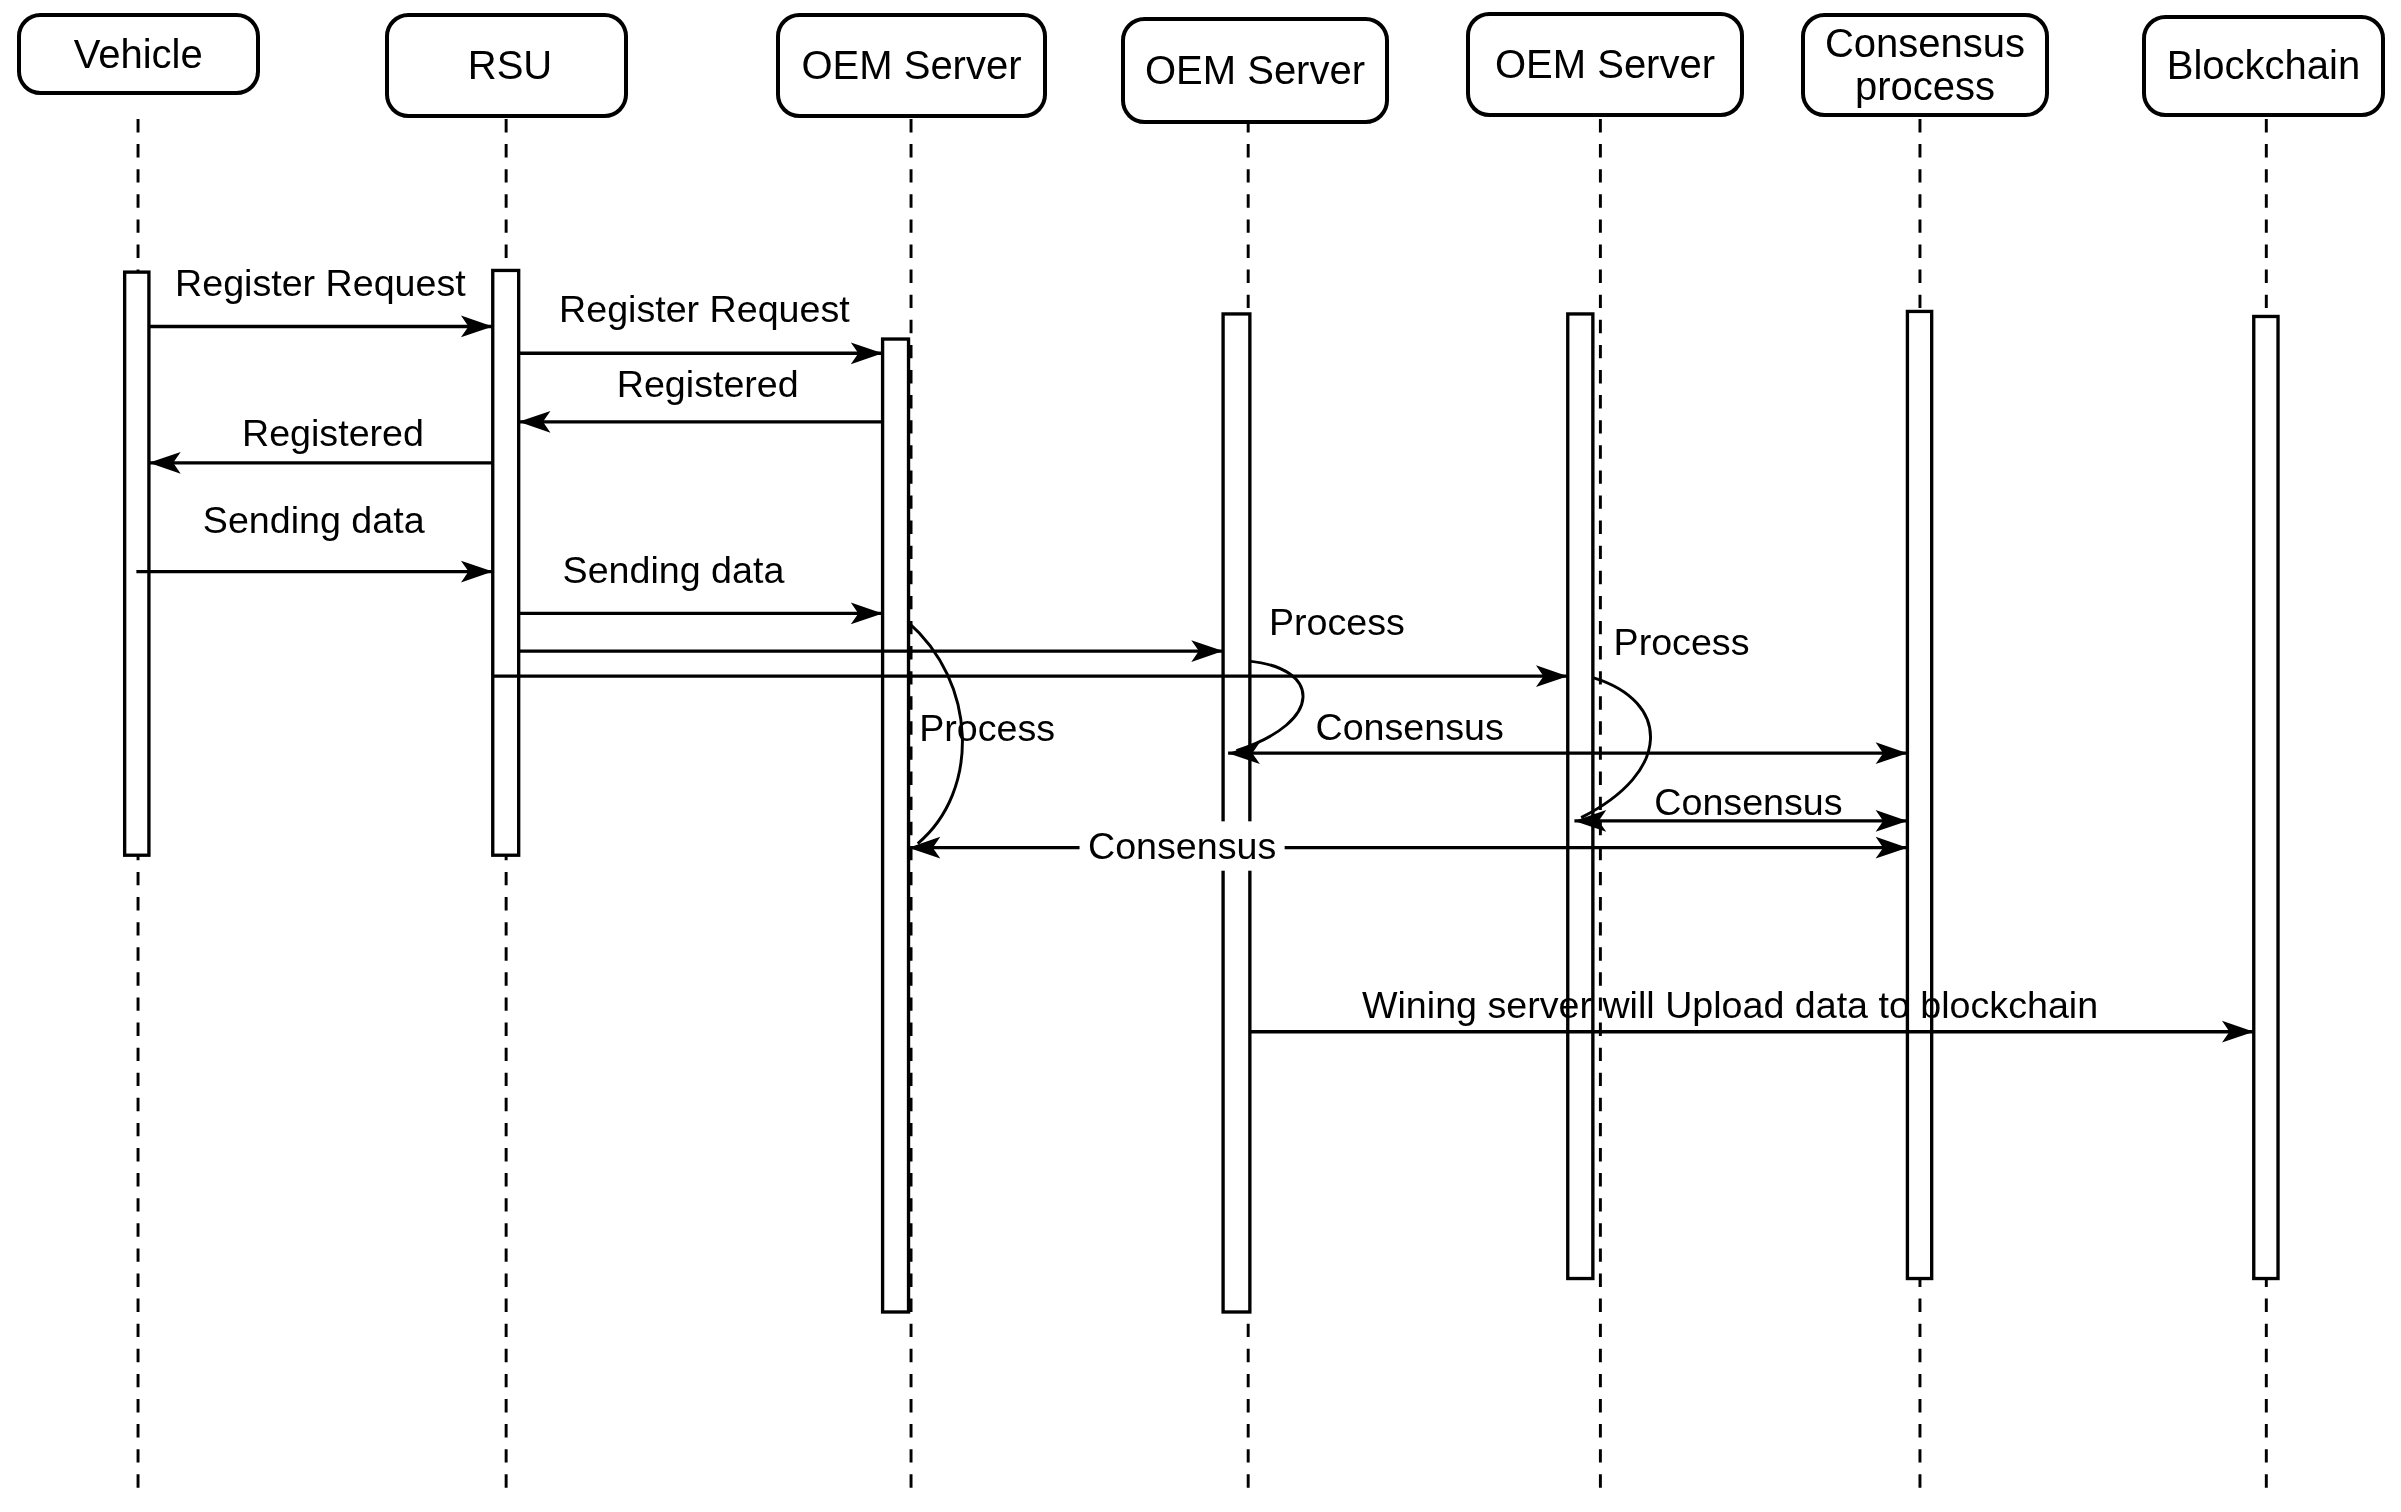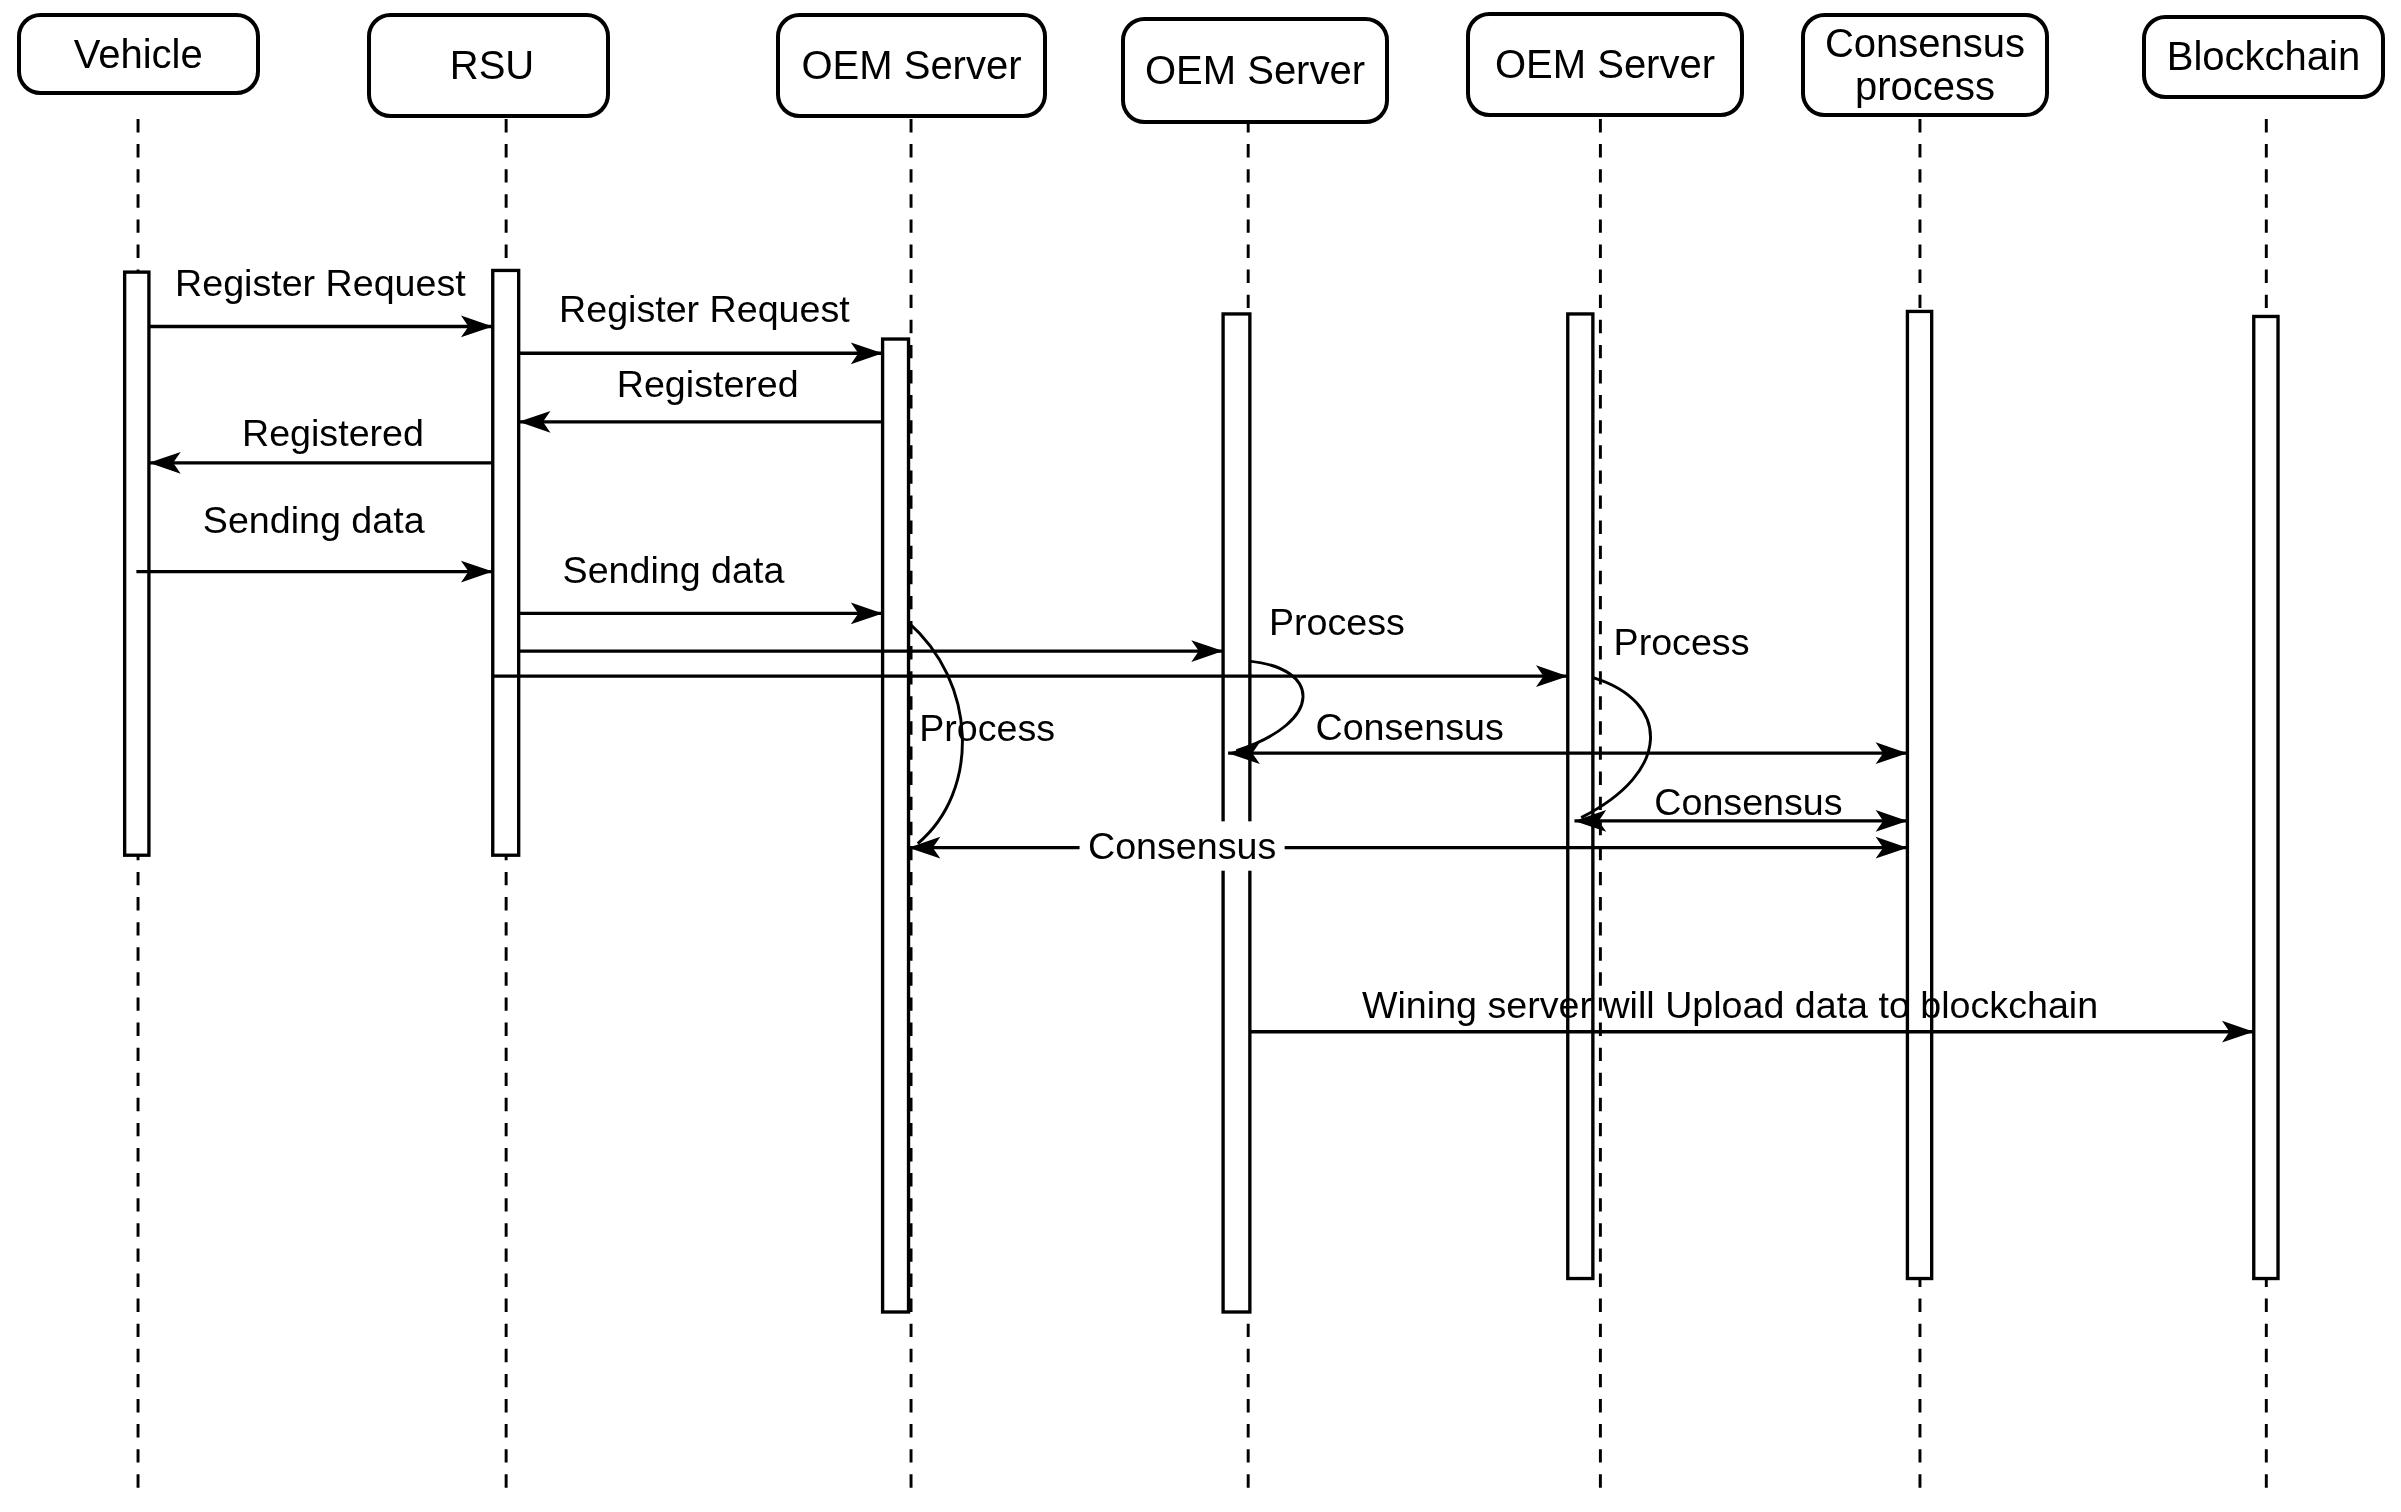--- a/index.html
+++ b/index.html
@@ -101,32 +101,32 @@
       <text x="2090" y="958" text-anchor="middle" dominant-baseline="central" class="msg-label">Consensus</text>
       <rect x="1290.4296875" y="981.5" width="245.140625" height="59" fill="#ffffff"></rect>
       <text x="1413" y="1011" text-anchor="middle" dominant-baseline="central" class="msg-label">Consensus</text>
       <text x="2068" y="1201" text-anchor="middle" dominant-baseline="central" class="msg-label">Wining server will Upload data to blockchain</text>
       <text x="1180" y="870" text-anchor="middle" dominant-baseline="central" class="msg-label">Process</text>
     </svg>
 
   <div class="actor-box" style="left: 16.7px; top: 13.4px; width: 243px; height: 82px;">
     <span>Vehicle</span>
   </div>
-  <div class="actor-box" style="left: 367px; top: 13.4px; width: 243px; height: 105px; padding-left: 12px;">
+  <div class="actor-box" style="left: 385px; top: 13.4px; width: 243px; height: 105px; padding-left: 12px;">
     <span>RSU</span>
   </div>
   <div class="actor-box" style="left: 776px; top: 13.4px; width: 271px; height: 105px;">
     <span>OEM Server</span>
   </div>
   <div class="actor-box" style="left: 1121px; top: 16.7px; width: 268px; height: 107px;">
     <span>OEM Server</span>
   </div>
   <div class="actor-box" style="left: 1466px; top: 11.7px; width: 278px; height: 105px;">
     <span>OEM Server</span>
   </div>
   <div class="actor-box" style="left: 1801px; top: 13.4px; width: 248px; height: 104px;">
     <span>Consensus process</span>
   </div>
-  <div class="actor-box" style="left: 2142px; top: 15px; width: 243px; height: 84px;">
+  <div class="actor-box" style="left: 2142px; top: 15px; width: 243px; height: 102px;">
     <span>Blockchain</span>
   </div>
 </div>
 
 
 </body></html>

